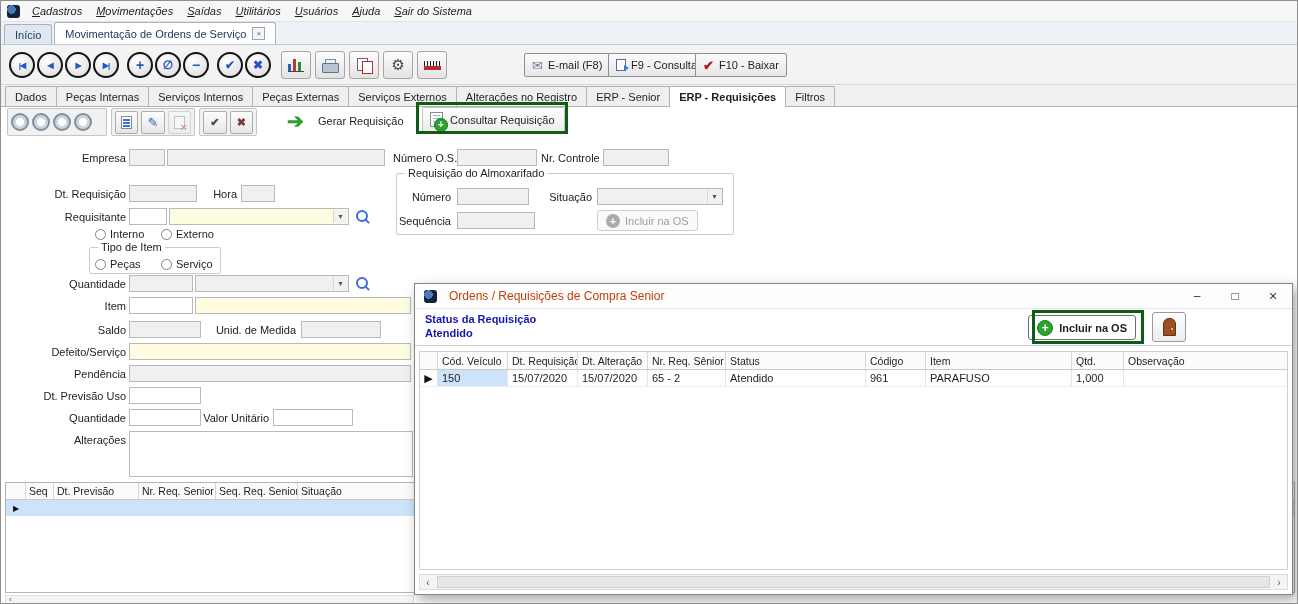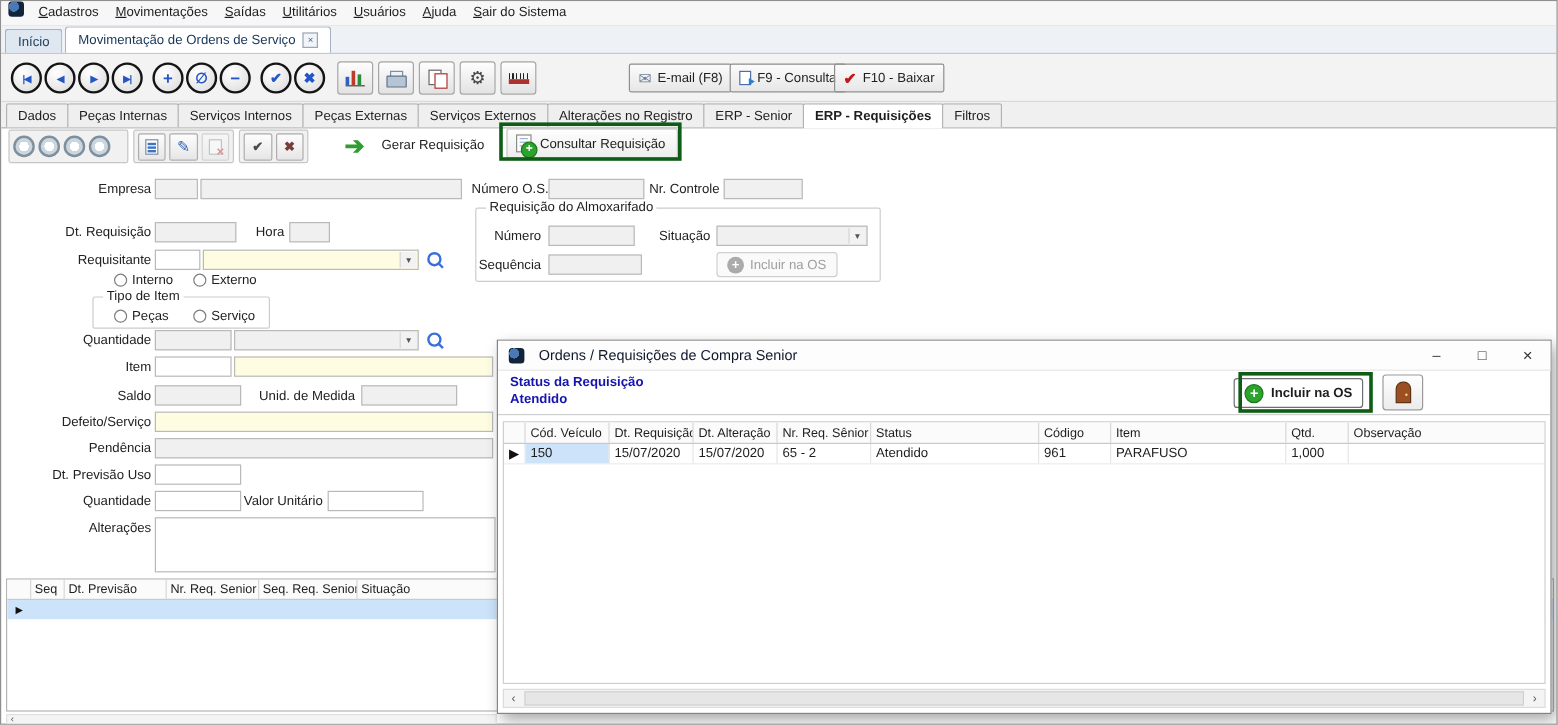--- a/index.html
+++ b/index.html
@@ -3,21 +3,21 @@
 <meta charset="utf-8">
 <style>
   * { margin:0; padding:0; box-sizing:border-box; }
   html,body { background:#9a9a9a; }
   body { font-family:"Liberation Sans", sans-serif; }
   .screen { position:relative; width:1298px; height:604px; background:#fff; border:1px solid #8f8f8f;
             overflow:hidden; font-size:11px; color:#1e1e1e; cursor:default; }
 
   
   .menubar { position:absolute; top:0; left:0; right:0; height:21px; background:#f7f7f7;
-             border-bottom:1px solid #e3e3e3; display:flex; padding-left:4px; }
+             border-bottom:1px solid #e3e3e3; display:flex; align-items:center; padding-left:4px;font-style:italic; }
   .app-logo { width:13px; height:13px; border-radius:3px;
               background:radial-gradient(circle at 35% 35%, #4a7ab5 0 35%, #12233a 36%); margin:0 5px 0 2px; }
   .menu-item { display:inline-block; padding:3px 7px; }
   .menu-item::first-letter { text-decoration:underline; }
 
   
   .tabrow { position:absolute; top:21px; left:0; right:0; height:23px; background:#eef1f6;
             border-bottom:1px solid #c2c9d3; display:flex; align-items:flex-end; padding-left:3px; gap:2px; }
   .mtab { height:20px; padding:4px 10px; display:flex; align-items:center; gap:6px;
           border:1px solid #a8b2c0; border-bottom:none; border-radius:3px 3px 0 0; background:#dfe7f0; color:#23425f; }
@@ -115,21 +115,21 @@
   .bg-row { display:flex; height:16px; background:#cde3fa; align-items:center; }
   .marker { width:20px; text-align:center; font-size:8px; color:#111; flex-shrink:0; }
   .hscroll { position:absolute; left:4px; top:594px; width:409px; height:9px; background:#f4f4f4;
              border:1px solid #e0e0e0; display:flex; align-items:center; }
   .hscroll .arr { font-size:8px; color:#555; padding:0 3px; }
 
   
   .popup { position:absolute; left:413px; top:282px; width:879px; height:312px; background:#fff;
            border:1px solid #858585; box-shadow:4px 5px 12px rgba(0,0,0,.35); z-index:10; }
   .ptitle { height:25px; display:flex; align-items:center; padding-left:7px; background:#fdfdfd; border-bottom:1px solid #e6e6e6; }
-  .ptitle .t { margin-left:7px; font-size:12px; color:#0f172a; }
+  .ptitle .t { margin-left:7px; font-size:12px; color:#c2410c; }
   .win-controls { margin-left:auto; display:flex; height:25px; }
   .win-btn { width:38px; display:flex; align-items:center; justify-content:center; font-size:12px; color:#333; }
   .pband { position:relative; height:37px; border-bottom:1px solid #cfcfcf; }
   .status-l { position:absolute; left:10px; top:4px; font-weight:bold; color:#1414b0; }
   .status-v { position:absolute; left:10px; top:18px; font-weight:bold; color:#1414b0; }
   .green-btn { position:absolute; right:156px; top:6px; height:25px; display:flex; align-items:center; gap:6px;
                border:1px solid #6f6f6f; border-radius:3px; background:#fff; padding:0 8px; font-weight:bold; font-size:11px; }
   .green-plus { width:16px; height:16px; border-radius:50%; background:#2ca32c; border:1px solid #1c7a1c; color:#fff;
                 display:flex; align-items:center; justify-content:center; font-weight:bold; font-size:12px; }
   .door-btn { position:absolute; right:106px; top:3px; width:34px; height:30px; border:1px solid #9a9a9a;
@@ -318,21 +318,21 @@
   <div class="flabel" style="left:30px;width:95px;top:210px">Requisitante</div>
   <div class="field" style="left:128px;top:207px;width:38px"></div>
   <div class="field yellow" style="left:168px;top:207px;width:180px">
     <span class="combo-arrow">▾</span>
   </div>
   <span class="mag" style="left:354px;top:209px"></span>
 
   <span class="radio-item" style="left:94px;top:227px"><span class="radio"></span><span>Interno</span></span>
   <span class="radio-item" style="left:160px;top:227px"><span class="radio"></span><span>Externo</span></span>
 
-  <div class="groupbox" style="left:76px;top:246px;width:148px;height:27px">
+  <div class="groupbox" style="left:88px;top:246px;width:132px;height:27px">
     <span class="legend">Tipo de Item</span>
   </div>
   <span class="radio-item" style="left:94px;top:257px"><span class="radio"></span><span>Peças</span></span>
   <span class="radio-item" style="left:160px;top:257px"><span class="radio"></span><span>Serviço</span></span>
 
   <div class="flabel" style="left:30px;width:95px;top:277px">Quantidade</div>
   <div class="field gray" style="left:128px;top:274px;width:64px"></div>
   <div class="field gray" style="left:194px;top:274px;width:154px">
     <span class="combo-arrow">▾</span>
   </div>

